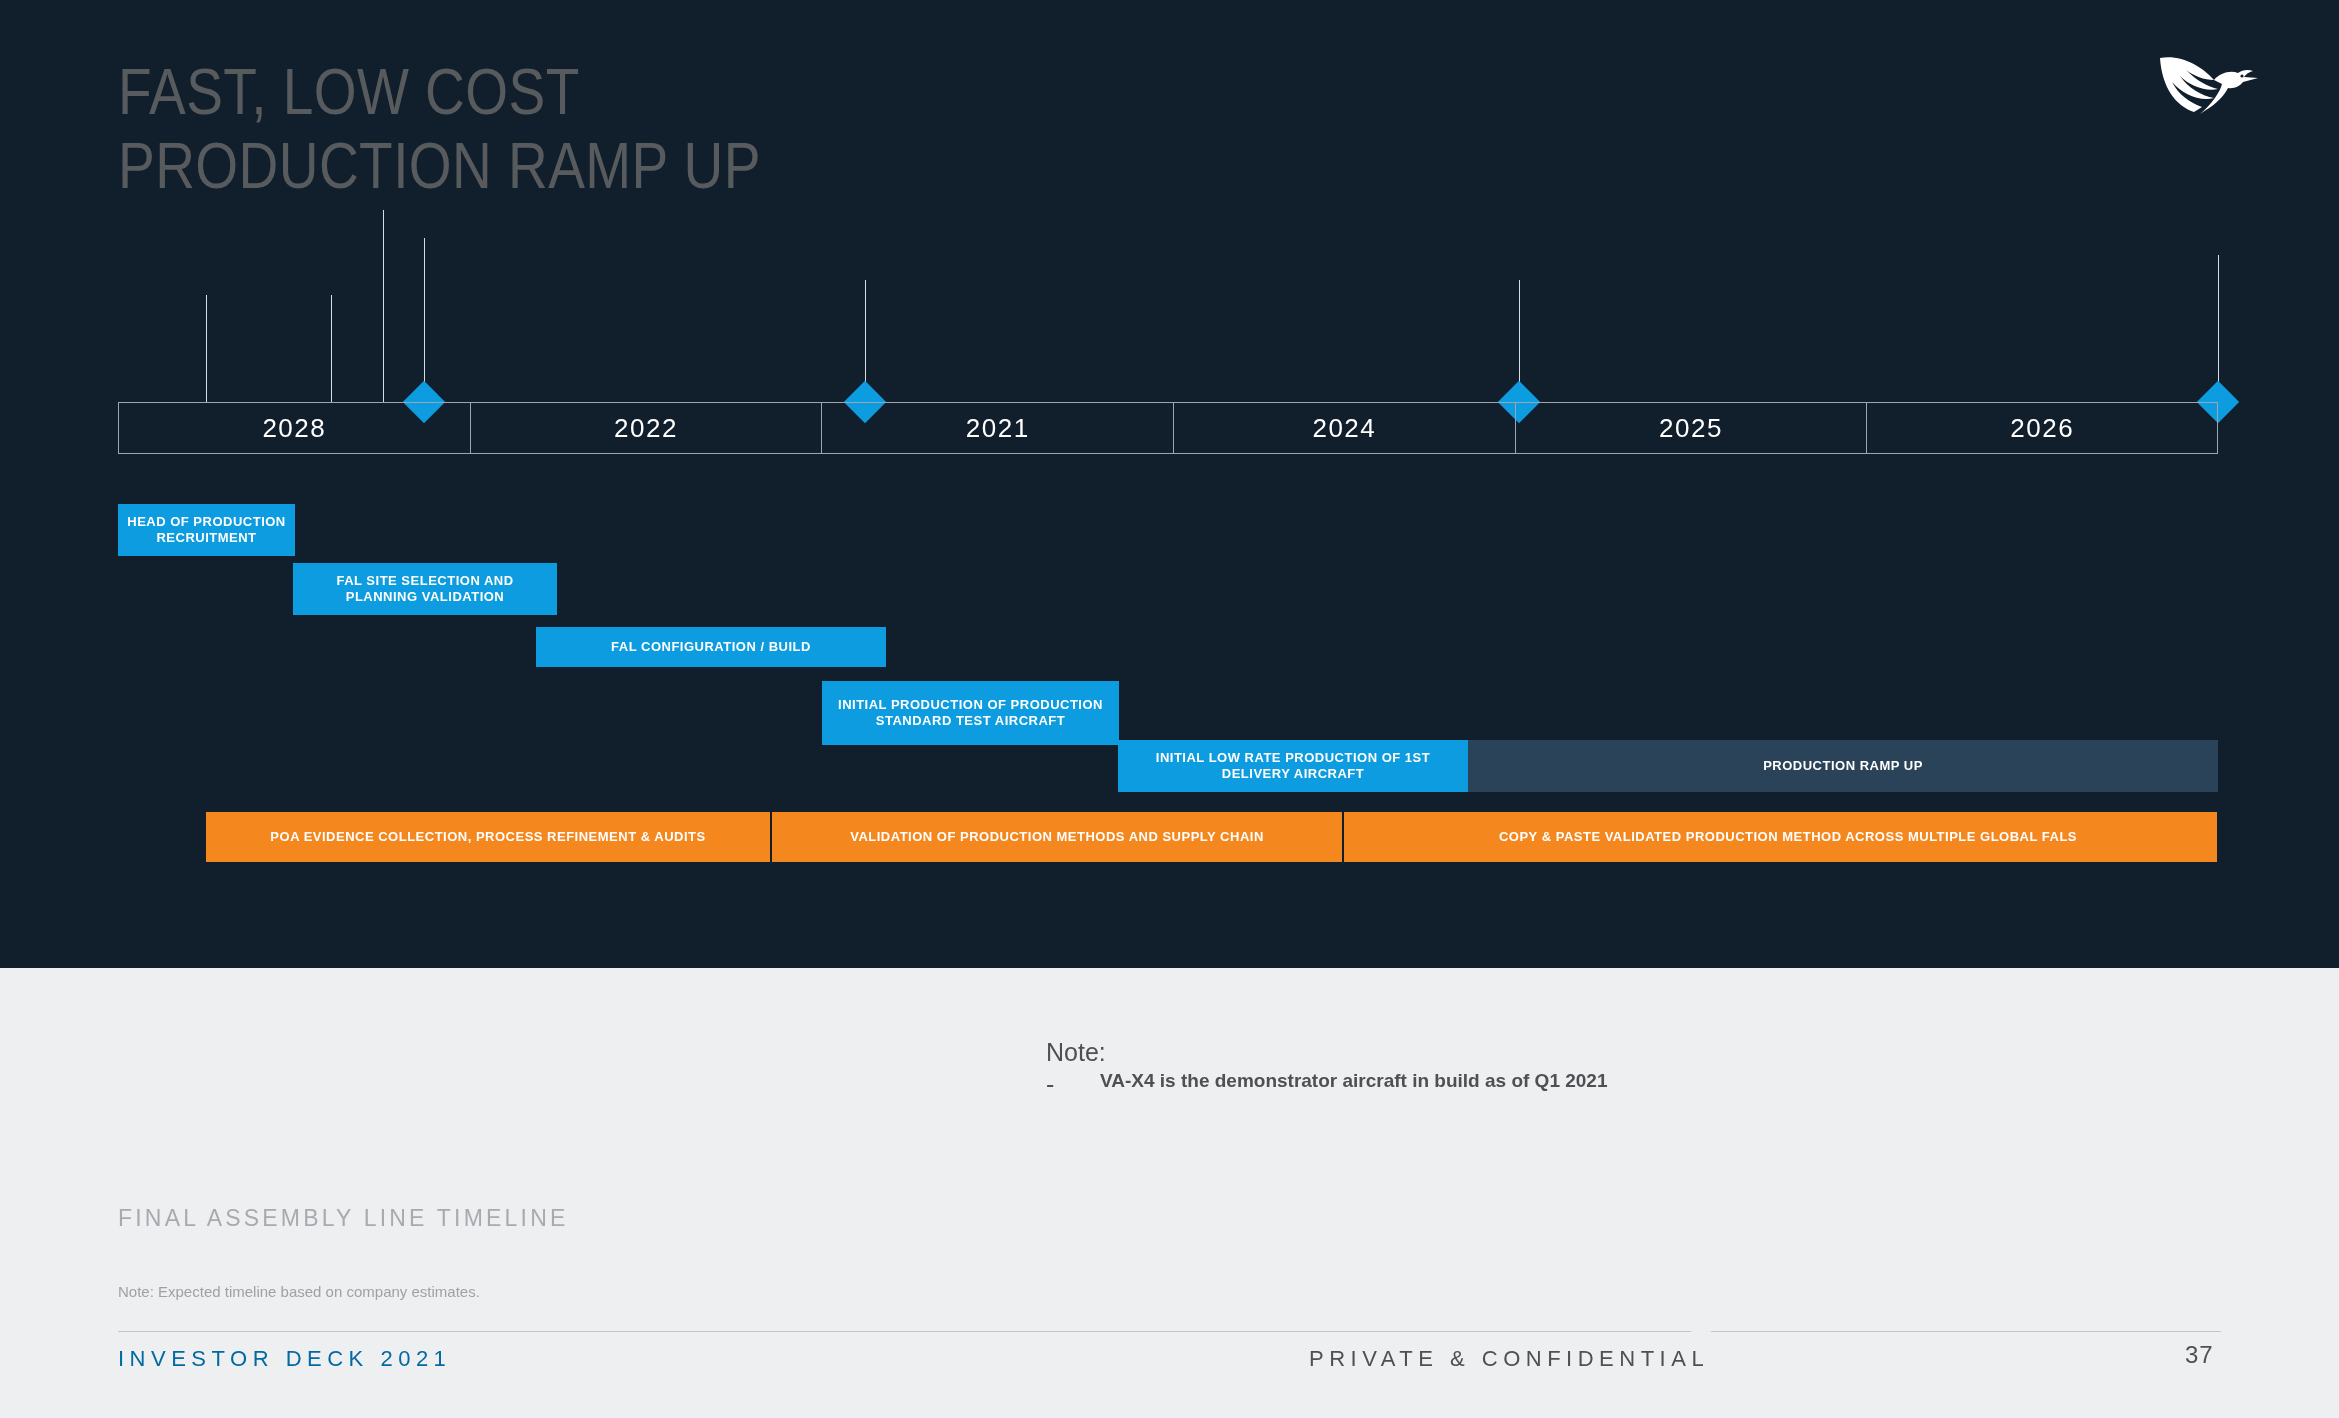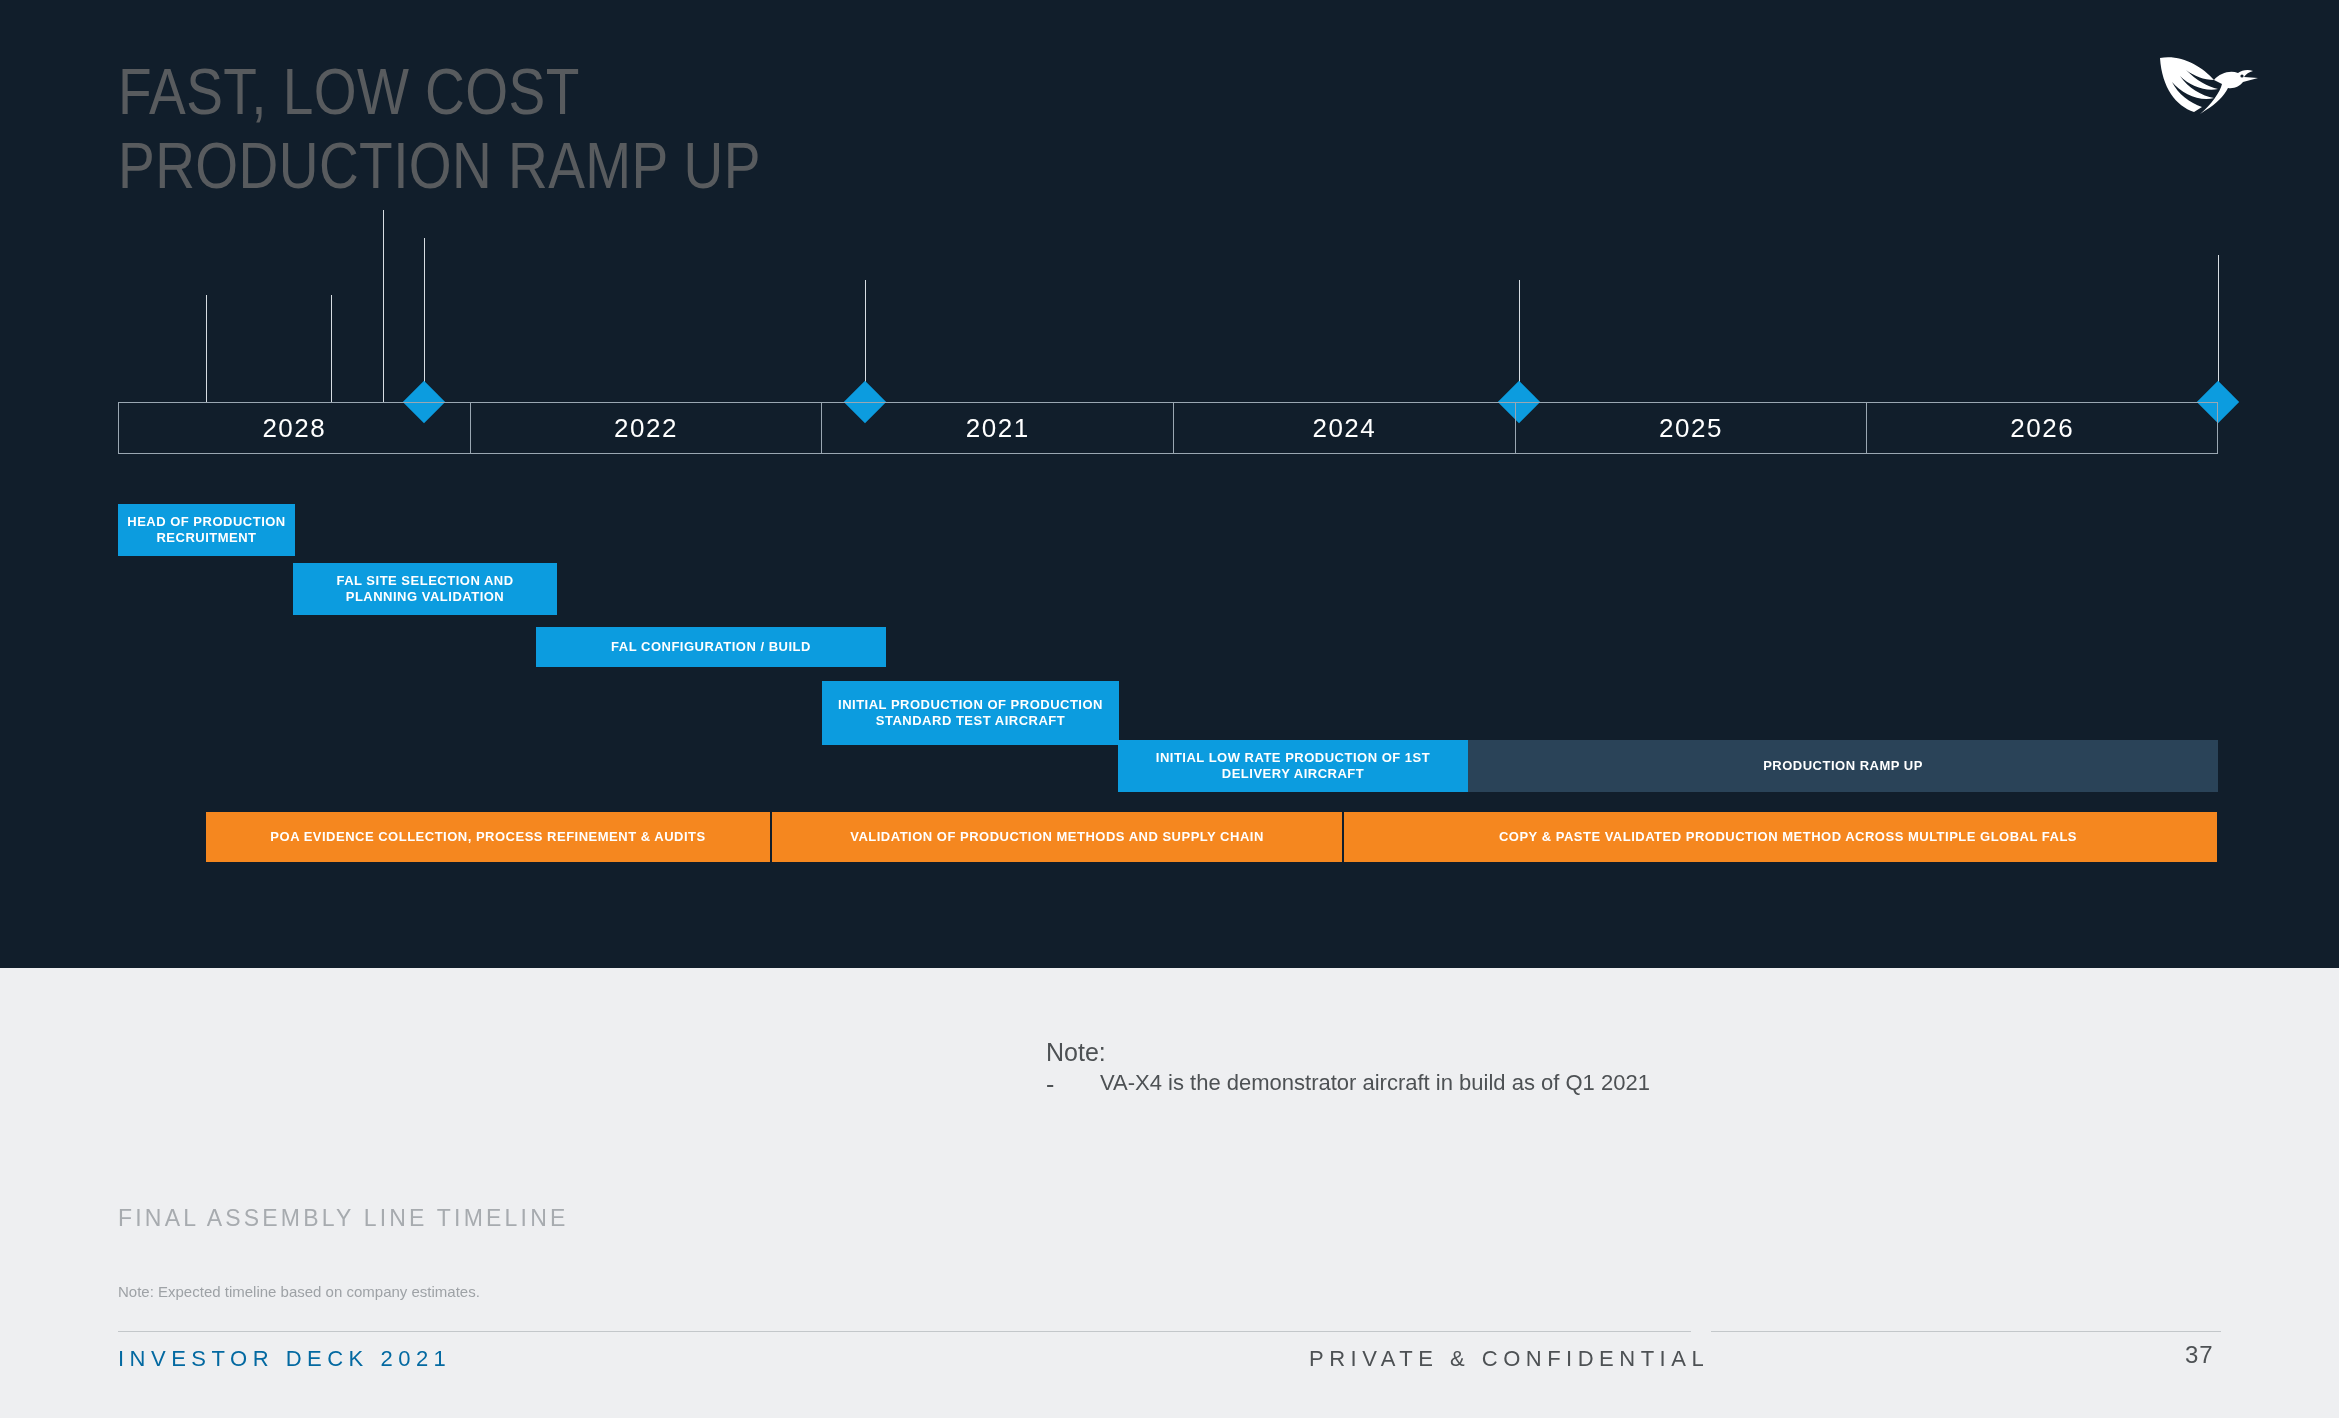--- a/index.html
+++ b/index.html
@@ -101,22 +101,23 @@
     color:#4d5154; font-size:25px;
     font-family:"Liberation Sans Narrow","Liberation Sans", sans-serif;
   }
   #note-bullet-dash {
     position:absolute; left:1046px; top:1070px;
     color:#4d5154; font-size:25px;
     font-family:"Liberation Sans Narrow","Liberation Sans", sans-serif;
   }
   #note-bullet-text {
     position:absolute; left:1100px; top:1070px;
-    color:#4d5154; font-size:22px;
-    font-family:"Liberation Sans Narrow","Liberation Sans", sans-serif;
+    color:#4d5154; font-size:19px;
+    font-family:"Liberation Sans Narrow","Liberation Sans", sans-serif;
+    font-weight:bold;
   }
   #footnote {
     position:absolute; left:118px; top:1283px;
     color:#9ea2a6; font-size:15px;
     font-family:"Liberation Sans Narrow","Liberation Sans", sans-serif;
   }
   .rule {
     position:absolute; height:1px; background:#c3c7ca; top:1331px;
   }
   #rule-left  { left:118px; width:1573px; }

